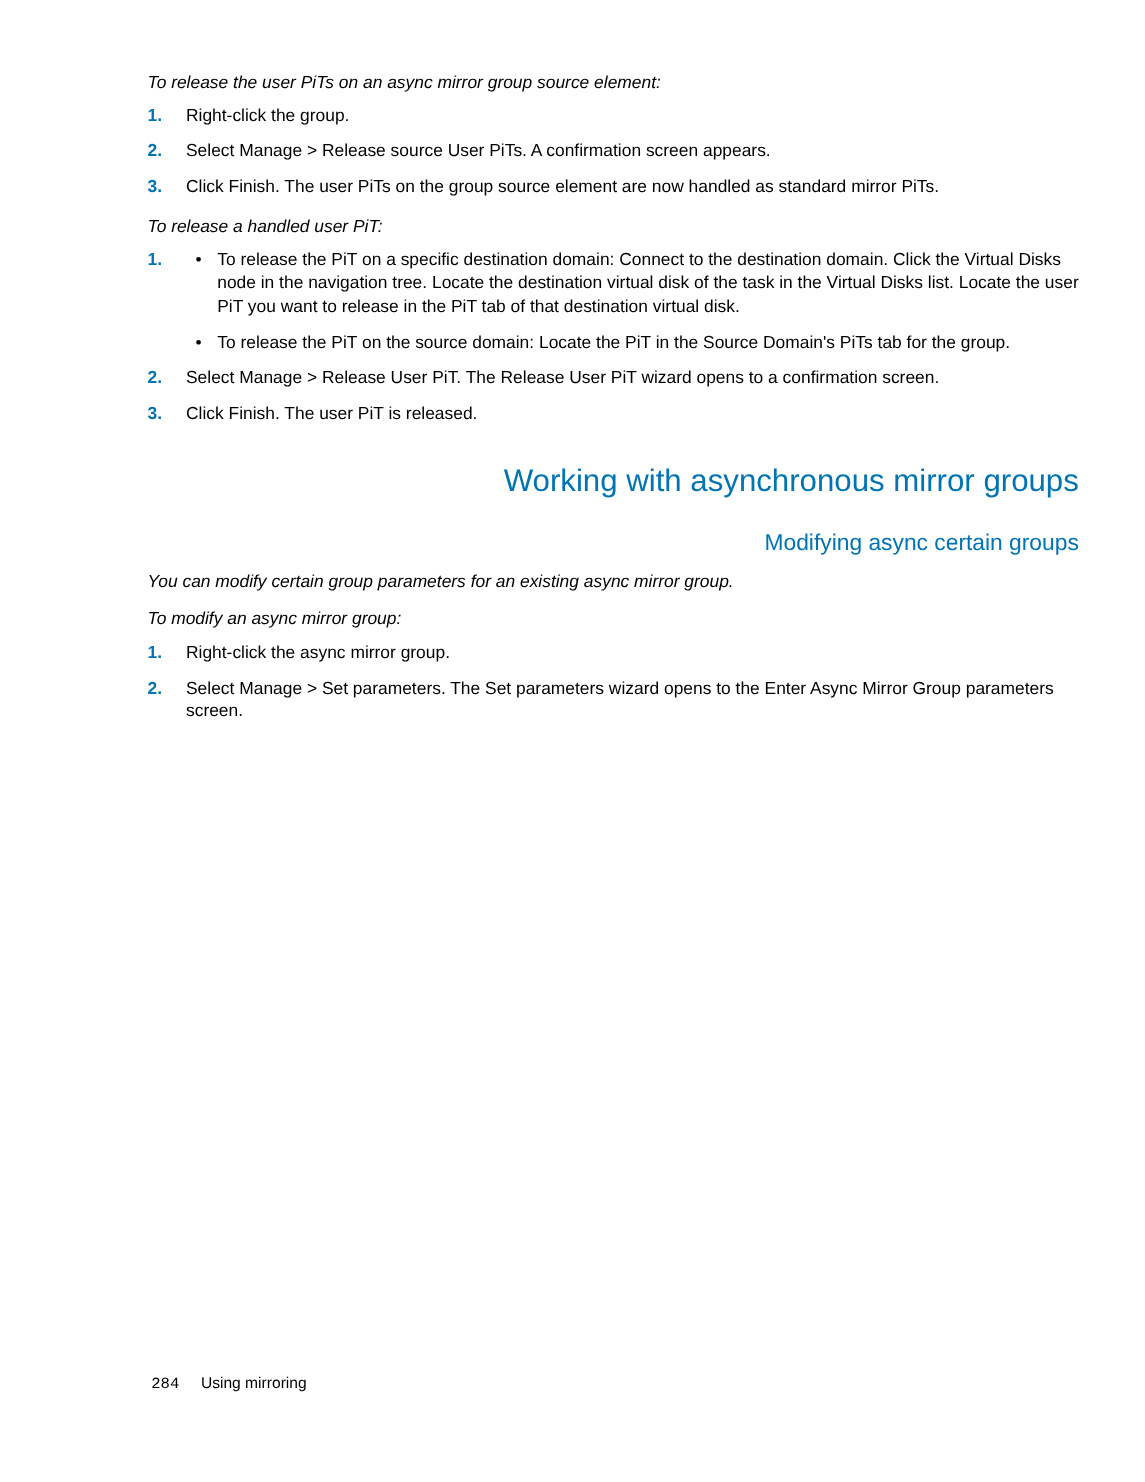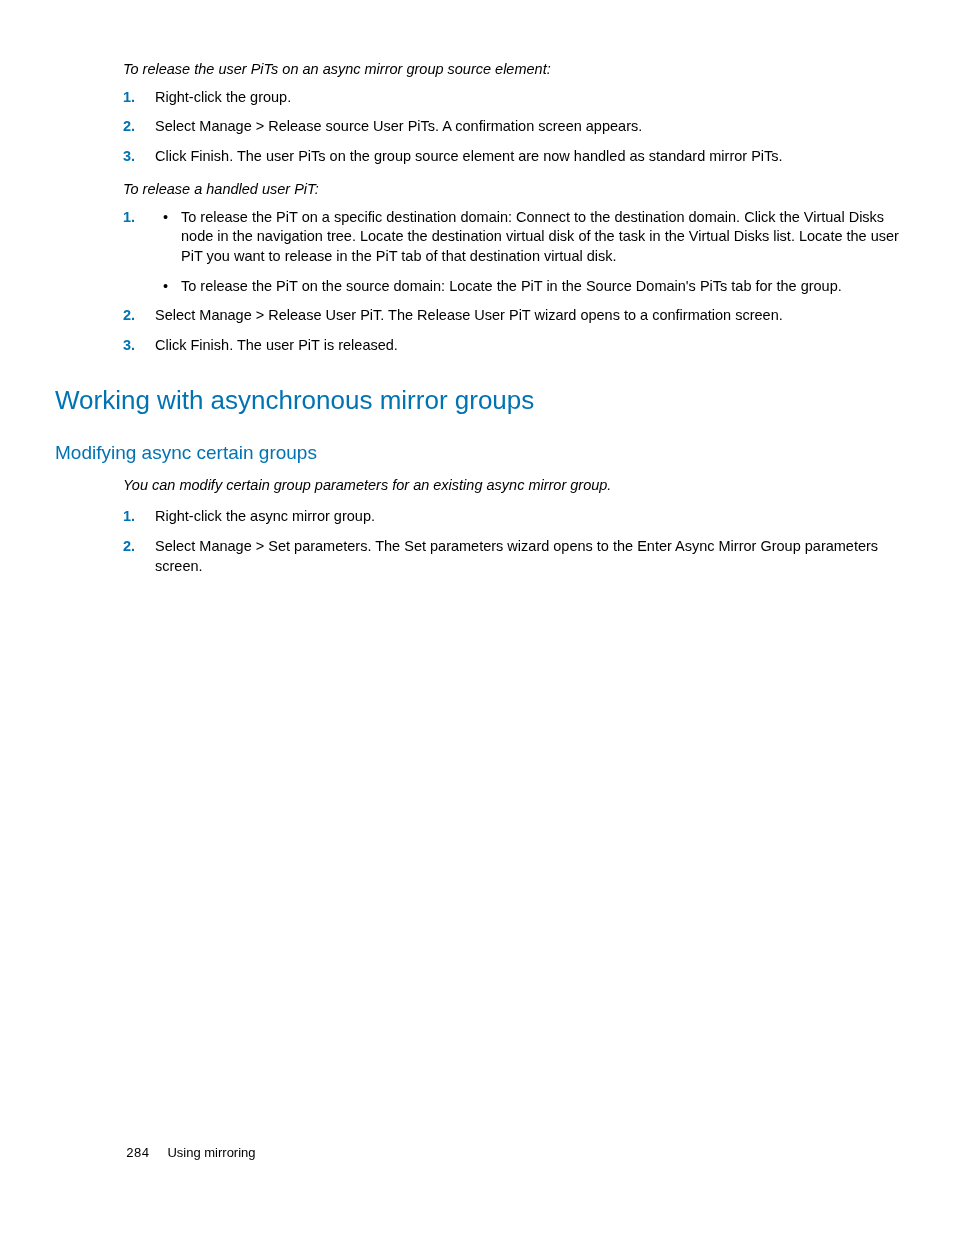--- a/index.html
+++ b/index.html
@@ -75,20 +75,21 @@
     h2 {
       font-family: Arial, Helvetica, sans-serif;
       font-weight: normal;
       color: #0073b3;
       font-size: 19px;
       margin-bottom: 10px;
       margin-left: 0;
     }
     .heading-block {
       margin-left: 0;
+      text-align: right;
     }
     .footer {
       position: absolute;
       bottom: 72px;
       left: 126px;
       font-size: 13px;
     }
     .page-number {
       margin-right: 18px;
       font-family: Liberation Mono, monospace;
@@ -122,20 +123,21 @@
 </div>
 
 <div class="heading-block">
   <h1>Working with asynchronous mirror groups</h1>
   <h2>Modifying async certain groups</h2>
 </div>
 
 <div class="content">
   <p class="intro-text">You can modify certain group parameters for an existing async mirror group.</p>
   <div class="spacer"></div>
+  <p class="intro-text">To modify an async mirror group:</p>
   <ol>
     <li><span>Right-click the async mirror group.</span></li>
     <li><span>Select </span><span class="bold">Manage &gt; Set parameters</span><span>. The Set parameters wizard opens to the Enter Async Mirror Group parameters screen.</span></li>
   </ol>
 </div>
 
 <div class="footer">
   <span class="page-number">284</span><span>Using mirroring</span>
 </div>
 

